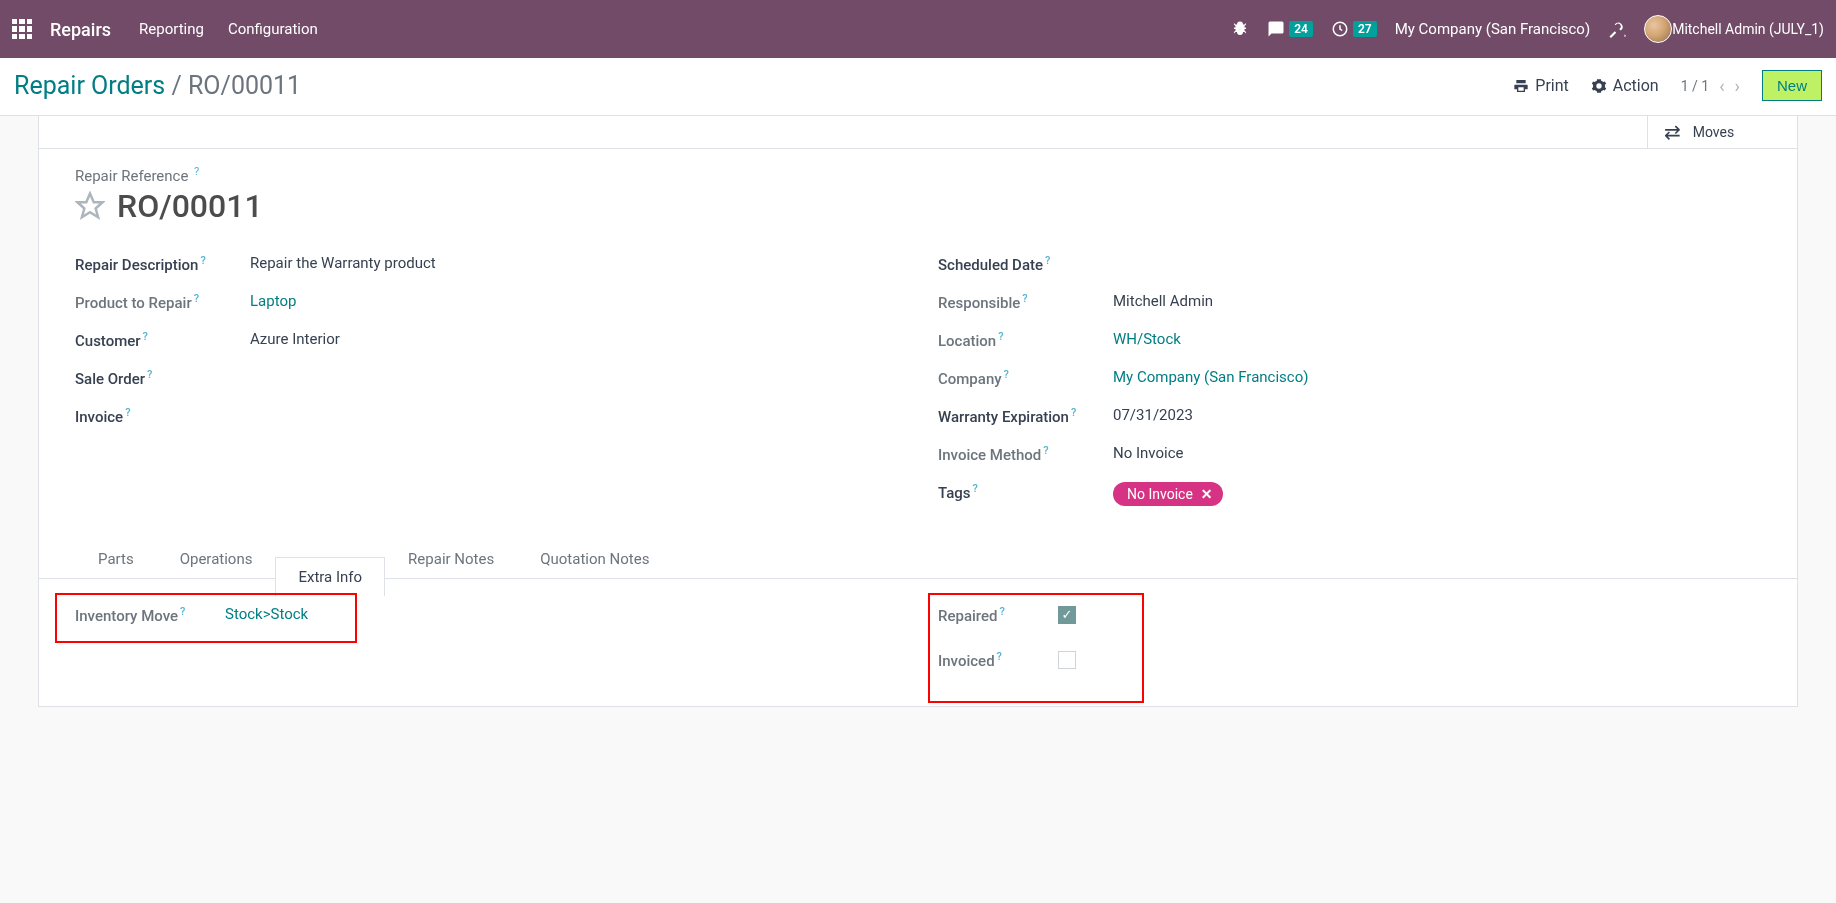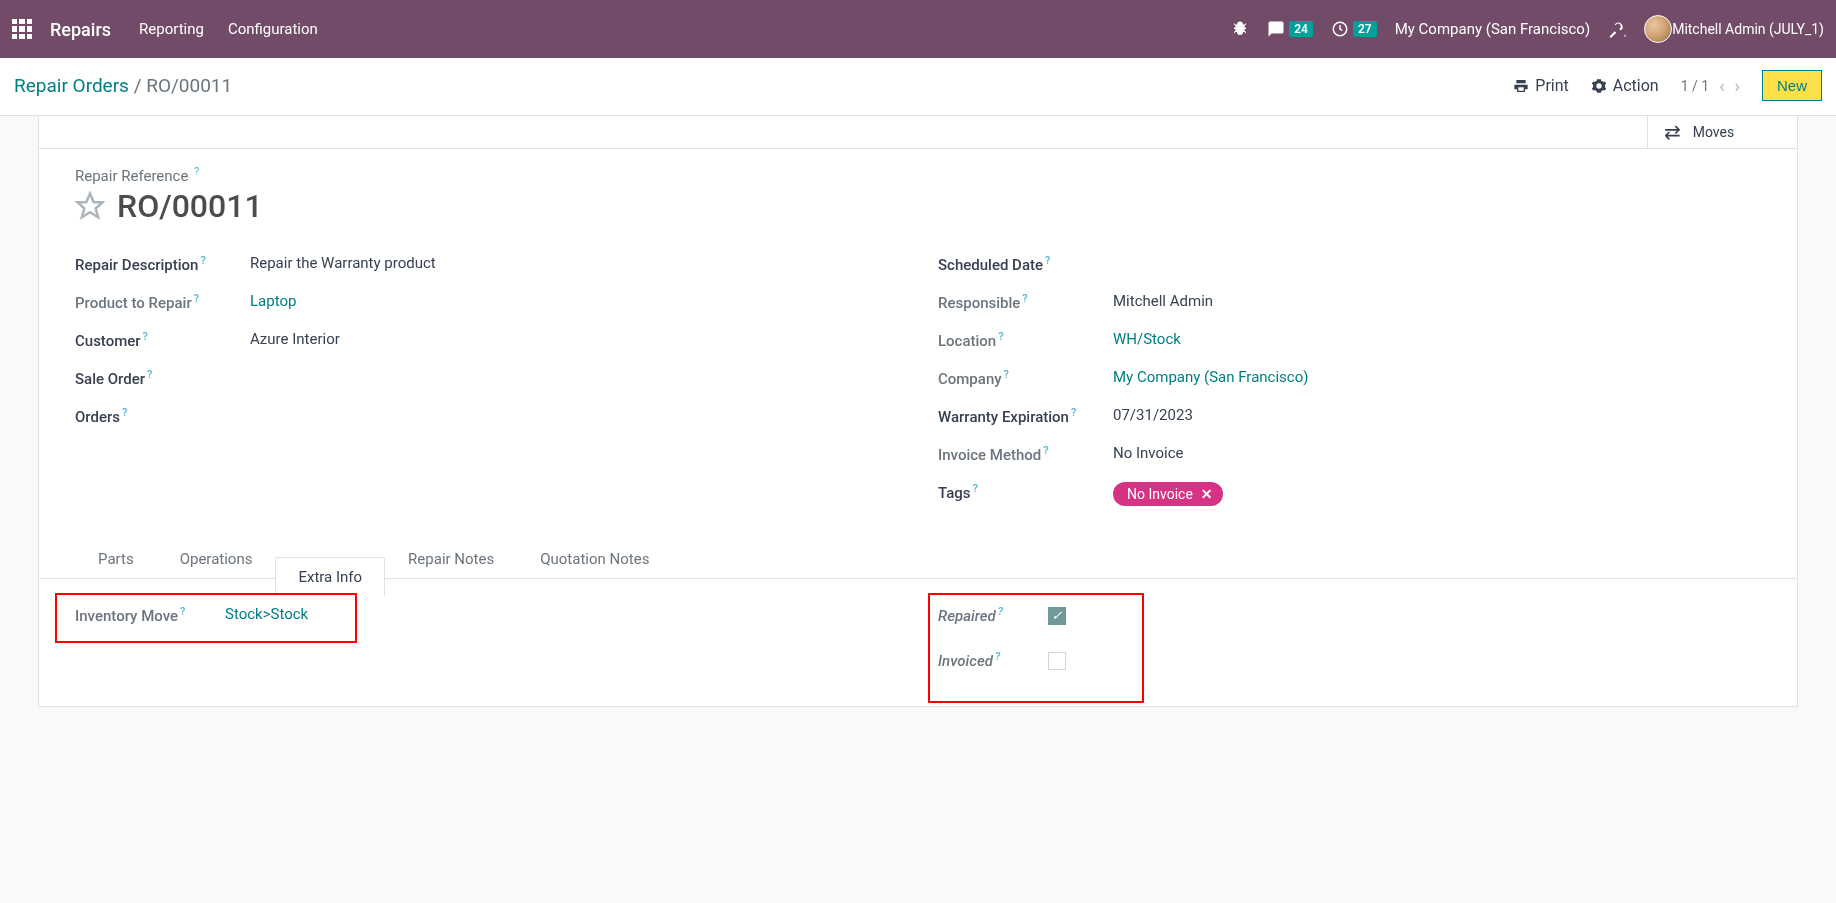--- a/index.html
+++ b/index.html
@@ -33,27 +33,27 @@
   .icon-svg { width:18px; height:18px; fill:#fff; }
 
   
   .actionbar {
     background: #fff;
     border-bottom: 1px solid #dee2e6;
     padding: 12px 14px 14px;
     display: flex;
     align-items: center;
   }
-  .breadcrumb { font-size: 19px; color: #017E84; }
+  .breadcrumb { font-size: 25px; color: #017E84; }
   .breadcrumb .current { color: #6c757d; }
   .actionbar-right { margin-left: auto; display: flex; align-items: center; gap: 22px; }
   .act-btn { display: inline-flex; align-items: center; gap: 6px; font-size: 16px; cursor: pointer; color: #374151; }
   .pager { display: flex; align-items: center; gap: 10px; color:#6c757d;justify-content:flex-end;}
   .pager .arrow { color: #adb5bd; font-size: 18px; cursor: pointer; }
-  .new-btn { border: 1px solid #017E84; color: #017E84; background: #fde047; padding: 6px 14px; font-size: 15px; cursor: pointer; font-weight: 500;}
+  .new-btn { border: 1px solid #017E84; color: #017E84; background: #bef264; padding: 6px 14px; font-size: 15px; cursor: pointer; font-weight: 500;}
 
   
   .scroll-area { height: calc(100vh - 108px); overflow-y: scroll; padding: 0 38px 30px;}
   .scroll-area::-webkit-scrollbar { width: 17px; }
   .scroll-area::-webkit-scrollbar-track { background: #f1f1f1; }
   .scroll-area::-webkit-scrollbar-thumb { background: #c1c1c1; }
 
   
   .sheet {
     background: #fff;
@@ -94,21 +94,21 @@
   .tab.active { border-color: #dee2e6; background: #fff; color: #374151; top: 18px; }
 
   .tab-content { padding: 20px 36px 0; display: grid; grid-template-columns: 1fr 1fr; gap: 0 40px;}
 
   .checkbox { width: 18px; height: 18px; border: 1px solid #ced4da; display: inline-flex; align-items:center; justify-content:center; cursor:pointer; font-size:13px;}
   .checkbox.checked { background: #71999a; border-color:#71999a; color:#fff;}
 
   
   .red-box-1 { border: 2px solid red; position:absolute; pointer-events:none;}
 
-  .flex-r { display:flex; align-items:flex-end; gap:10px;font-style:italic;}
+  .flex-r { display:flex; align-items:center; gap:20px;}
 
 </style>
 </head>
 <body>
 
 <div class="topnav">
   <div class="apps-icon">
     <div></div>
       <div></div>
       <div></div>
@@ -217,21 +217,21 @@
           </div>
           <div class="field-row">
             <span class="field-label"><span>Customer</span><span class="help-q">?</span></span>
             <span class="field-value">Azure Interior</span>
           </div>
           <div class="field-row">
             <span class="field-label"><span>Sale Order</span><span class="help-q">?</span></span>
             <span class="field-value"></span>
           </div>
           <div class="field-row">
-            <span class="field-label"><span>Orders</span><span class="help-q">?</span></span>
+            <span class="field-label"><span>Invoice</span><span class="help-q">?</span></span>
             <span class="field-value"></span>
           </div>
         </div>
 
         <div>
           <div class="field-row">
             <span class="field-label"><span>Scheduled Date</span><span class="help-q">?</span></span>
             <span class="field-value"></span>
           </div>
           <div class="field-row">

